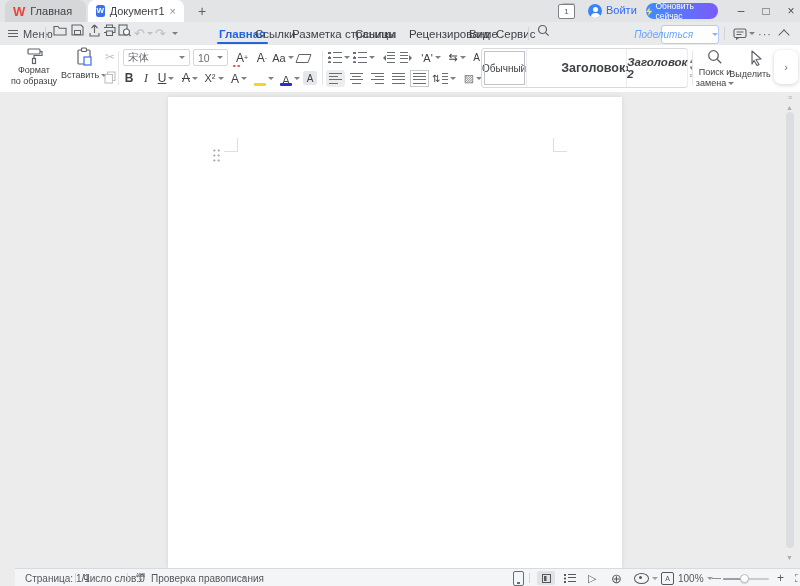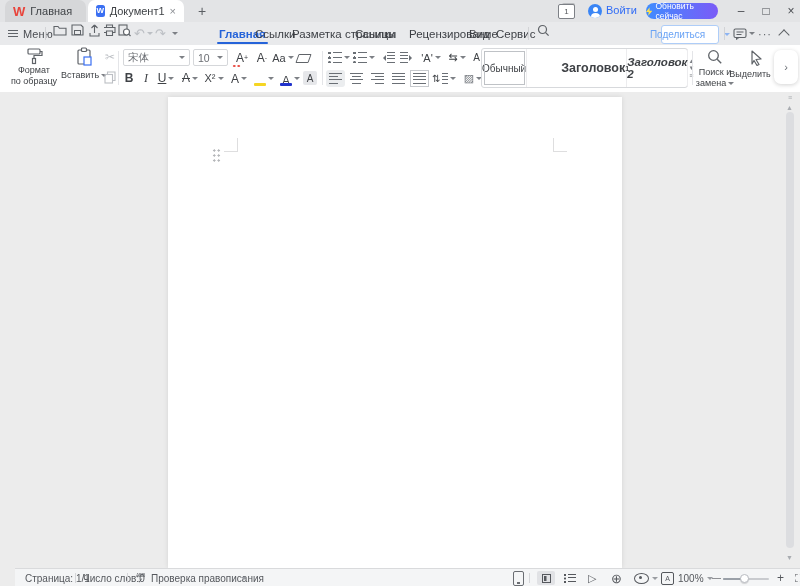--- a/index.html
+++ b/index.html
@@ -32,21 +32,21 @@
   .ham{width:10px;height:8px;background:
        linear-gradient(#5f6368,#5f6368) 0 0/10px 1.4px no-repeat,
        linear-gradient(#5f6368,#5f6368) 0 3.2px/10px 1.4px no-repeat,
        linear-gradient(#5f6368,#5f6368) 0 6.4px/10px 1.4px no-repeat;}
   .vdiv{position:absolute;width:1px;background:#d2d3d6;}
   .qicon{width:16px;height:16px;display:flex;align-items:center;justify-content:center;}
   .dis{color:#bcbfc4;}
   .rtab{position:absolute;top:0;height:23px;display:flex;align-items:center;font-size:11.5px;color:#3c3f44;}
   .rtab.active{color:#2563d9;font-weight:700;}
   .rtab.active::after{content:"";position:absolute;left:1px;right:1px;bottom:1px;height:2px;background:#2563d9;border-radius:1px;}
-  .sharebtn{position:absolute;left:661px;top:2.5px;width:56px;height:17px;border:1px solid #aecdf8;border-radius:3px;background:#fff;display:flex;align-items:center;justify-content:center;gap:19px;font-size:10px;color:#6aa3f5;}
+  .sharebtn{position:absolute;left:661px;top:2.5px;width:56px;height:17px;border:1px solid #aecdf8;border-radius:3px;background:#fff;display:flex;align-items:center;justify-content:flex-end;gap:19px;font-size:10px;color:#6aa3f5;font-style:italic;}
   .carD{width:0;height:0;border:3px solid transparent;border-top-color:#7d8085;margin-top:3px;display:inline-block;}
   .carD.blue{border-top-color:#8db4f2;}
   .chevU{width:7px;height:7px;border-left:1.4px solid #5f6368;border-top:1.4px solid #5f6368;transform:rotate(45deg);display:inline-block;margin-top:3px;}
 
   
   .ribbon{position:absolute;left:0;top:45px;width:800px;height:47px;background:#fff;border-bottom:1px solid #dfe1e4;box-shadow:0 1px 2px rgba(0,0,0,.05);}
   .rdiv{position:absolute;top:6px;height:34px;width:1px;background:#e4e5e8;}
   .bigbtn{position:absolute;top:2px;display:flex;flex-direction:column;align-items:center;font-size:9px;color:#3f4246;line-height:1.2;}
   .small{position:absolute;display:flex;align-items:center;justify-content:center;color:#3f4246;}
   .combo{position:absolute;border:1px solid #d5d7da;border-radius:2px;background:#fff;display:flex;align-items:center;font-size:10.5px;color:#6a6d72;box-sizing:border-box;padding:0 4px;}

